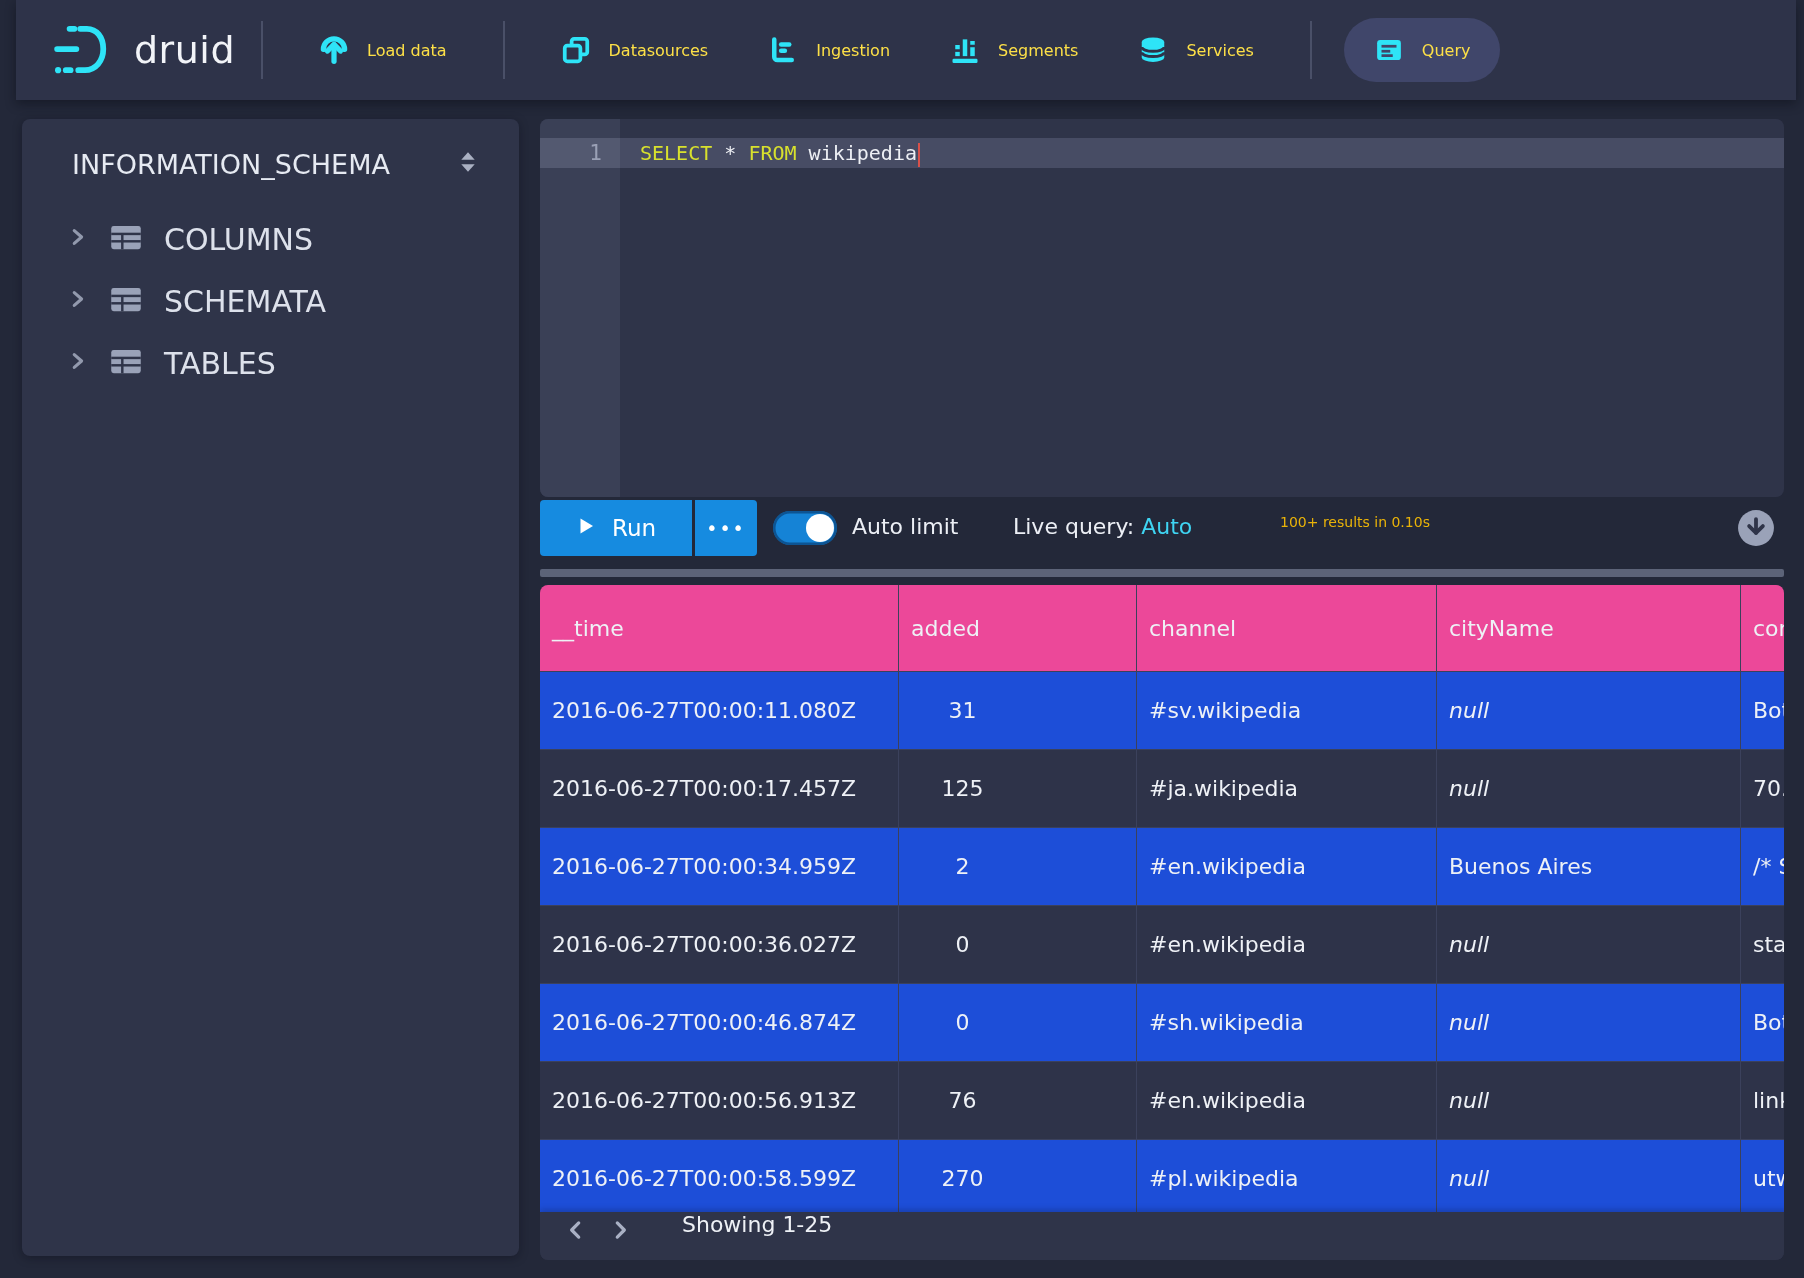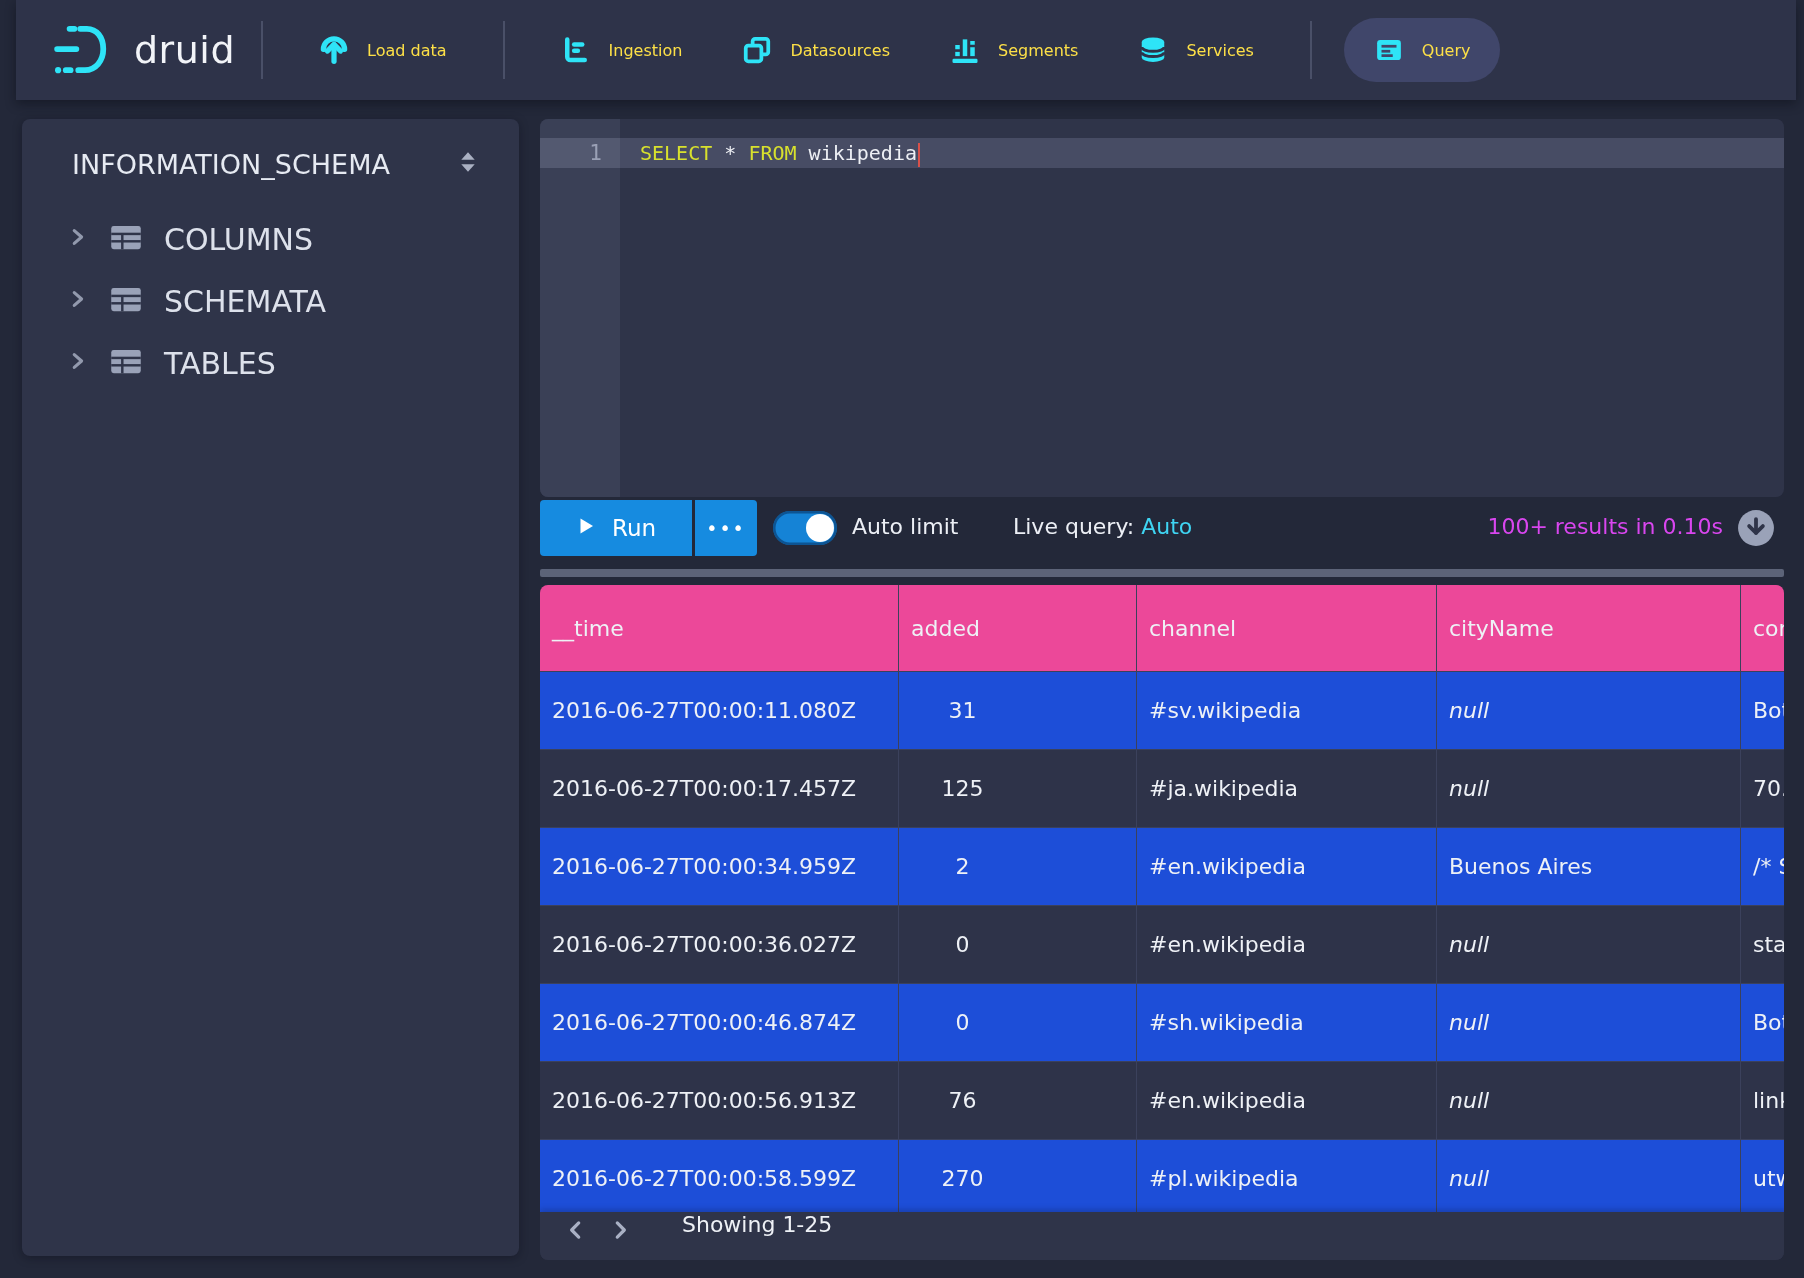--- a/index.html
+++ b/index.html
@@ -44,21 +44,21 @@
   .run-main{width:152px;background:#168be0;border-radius:4px 0 0 4px;display:flex;align-items:center;
     justify-content:center;gap:16px;color:#fff;font-size:23px;cursor:pointer;}
   .run-more{width:62px;background:#168be0;border-radius:0 4px 4px 0;margin-left:3px;display:flex;
     align-items:center;justify-content:center;color:#fff;font-size:19px;letter-spacing:2px;cursor:pointer;}
   .toggle{position:absolute;left:773px;top:511px;width:64px;height:34px;border-radius:17px;
     background:#1583d6;box-shadow:inset 0 0 0 2.5px rgba(9,54,102,.6);cursor:pointer;}
   .toggle .knob{position:absolute;right:3px;top:3px;width:28px;height:28px;border-radius:50%;background:#ffffff;}
   .auto-limit-label{position:absolute;left:852px;top:514px;font-size:22px;color:#eceff5;}
   .live-query{position:absolute;left:1013px;top:514px;font-size:22px;color:#eceff5;white-space:pre;}
   .live-query .val{color:#3fd4f2;cursor:pointer;}
-  .results-summary{position:absolute;left:1280px;top:514px;width:443px;text-align:right;font-size:22px;color:#d946ef;}
+  .results-summary{position:absolute;left:1280px;top:514px;width:443px;text-align:left;font-size:14px;color:#eab308;}
   .download-btn{position:absolute;left:1737px;top:509px;cursor:pointer;}
   .divider-bar{position:absolute;left:540px;top:569px;width:1244px;height:8px;background:#5c6378;border-radius:2px;cursor:row-resize;}
   
   .results{position:absolute;left:540px;top:585px;width:1244px;height:675px;background:#2f3449;
     border-radius:8px;overflow:hidden;}
   .rt{position:absolute;left:0;top:0;width:1340px;}
   .rt-row{display:flex;}
   .rt-cell{box-sizing:border-box;border-right:1px solid #3b415c;border-bottom:1px solid #3b415c;
     display:flex;align-items:center;padding:0 12px;font-size:22px;color:#eef1f6;height:78px;
     overflow:hidden;white-space:nowrap;}
@@ -101,38 +101,38 @@
         <path d="M6.8 12.8L12 7.4l5.2 5.4" fill="none" stroke="#2ee4f7" stroke-width="4.2" stroke-linecap="round" stroke-linejoin="round"></path>
       </svg>
     </span>
     <span>Load data</span>
   </div>
   <div class="nav-divider"></div>
 
   <div class="nav-item">
     <span class="nav-icon">
       <svg viewBox="0 0 24 24" width="30" height="30">
+        <rect x="8.5" y="3" width="12.5" height="12.5" rx="2" fill="none" stroke="#2ee4f7" stroke-width="3"></rect>
+        <rect x="3" y="8.5" width="12.5" height="12.5" rx="2" fill="#2e3349" stroke="#2ee4f7" stroke-width="3"></rect>
+      </svg>
+    </span>
+    <span>Datasources</span>
+  </div>
+
+  <div class="nav-item">
+    <span class="nav-icon">
+      <svg viewBox="0 0 24 24" width="30" height="30">
         <g fill="none" stroke="#2ee4f7" stroke-width="3.6" stroke-linecap="round">
           <path d="M5 3.5V17.5a2.5 2.5 0 0 0 2.5 2.5H19"></path>
           <path d="M10.5 7.5H17"></path>
           <path d="M10.5 12.5H13.5"></path>
         </g>
       </svg>
     </span>
     <span>Ingestion</span>
-  </div>
-
-  <div class="nav-item">
-    <span class="nav-icon">
-      <svg viewBox="0 0 24 24" width="30" height="30">
-        <rect x="8.5" y="3" width="12.5" height="12.5" rx="2" fill="none" stroke="#2ee4f7" stroke-width="3"></rect>
-        <rect x="3" y="8.5" width="12.5" height="12.5" rx="2" fill="#2e3349" stroke="#2ee4f7" stroke-width="3"></rect>
-      </svg>
-    </span>
-    <span>Datasources</span>
   </div>
 
   <div class="nav-item">
     <span class="nav-icon">
       <svg viewBox="0 0 24 24" width="30" height="30" fill="#2ee4f7">
         <rect x="2" y="19" width="20" height="3.4" rx="1"></rect>
         <rect x="4.2" y="13.5" width="3.6" height="3.4"></rect>
         <rect x="4.2" y="8" width="3.6" height="3.4"></rect>
         <rect x="10.2" y="3.5" width="3.6" height="13.4"></rect>
         <rect x="16.2" y="9.8" width="3.6" height="7.1"></rect>

